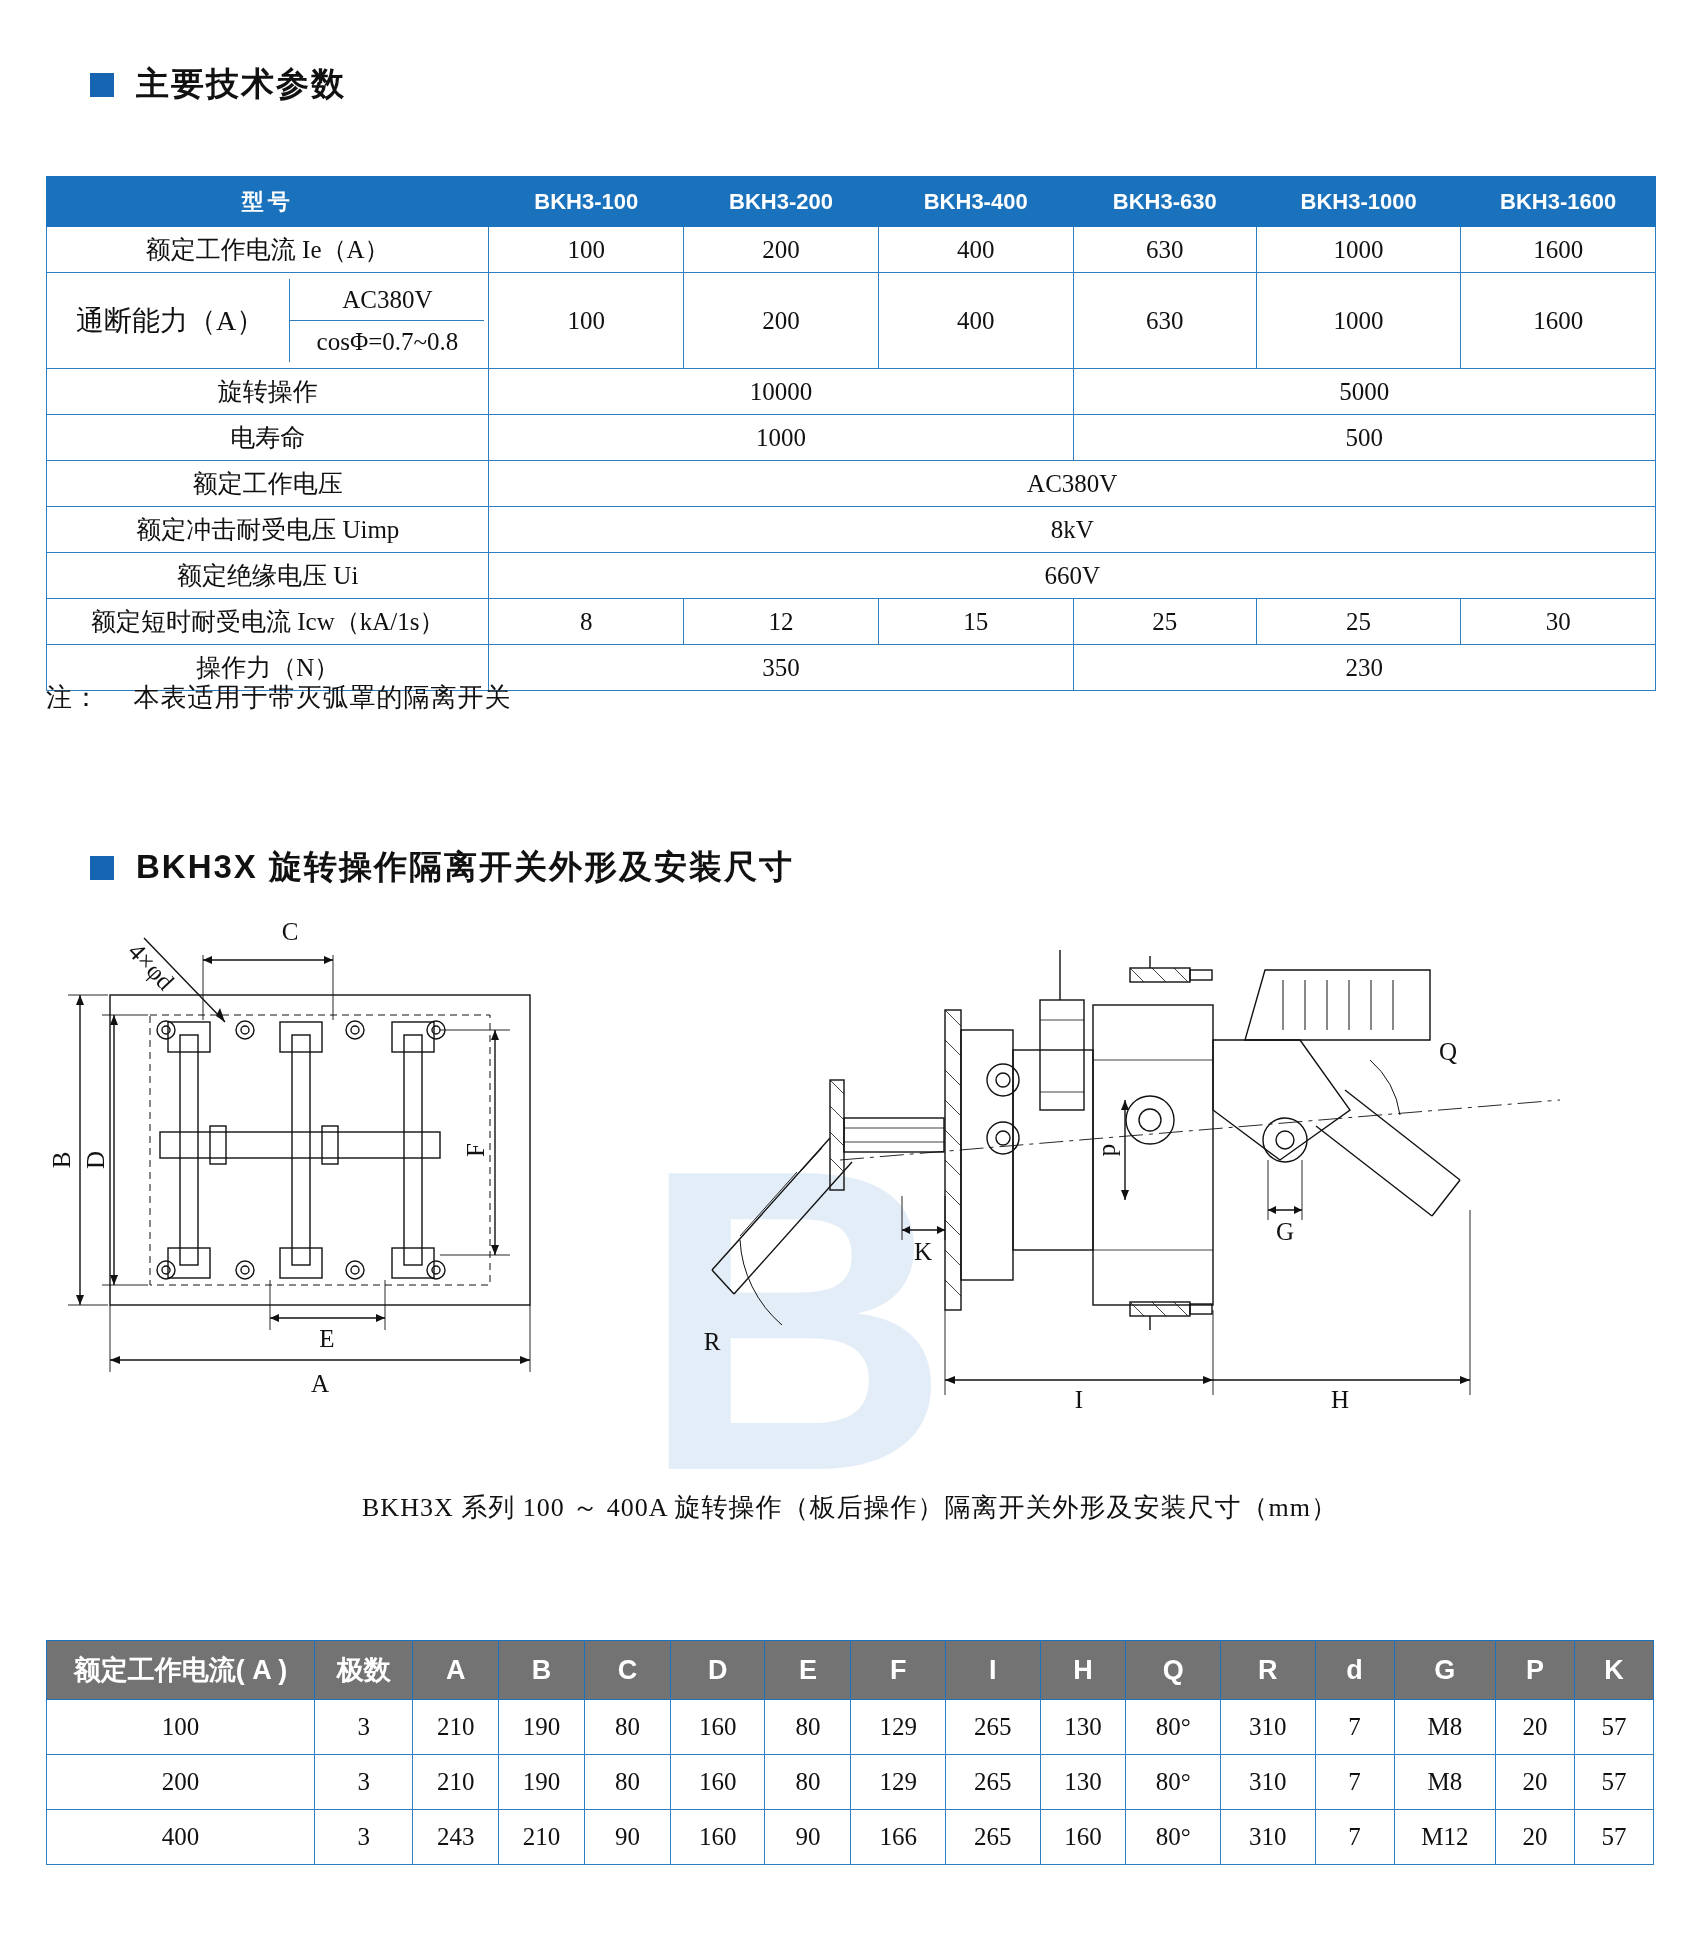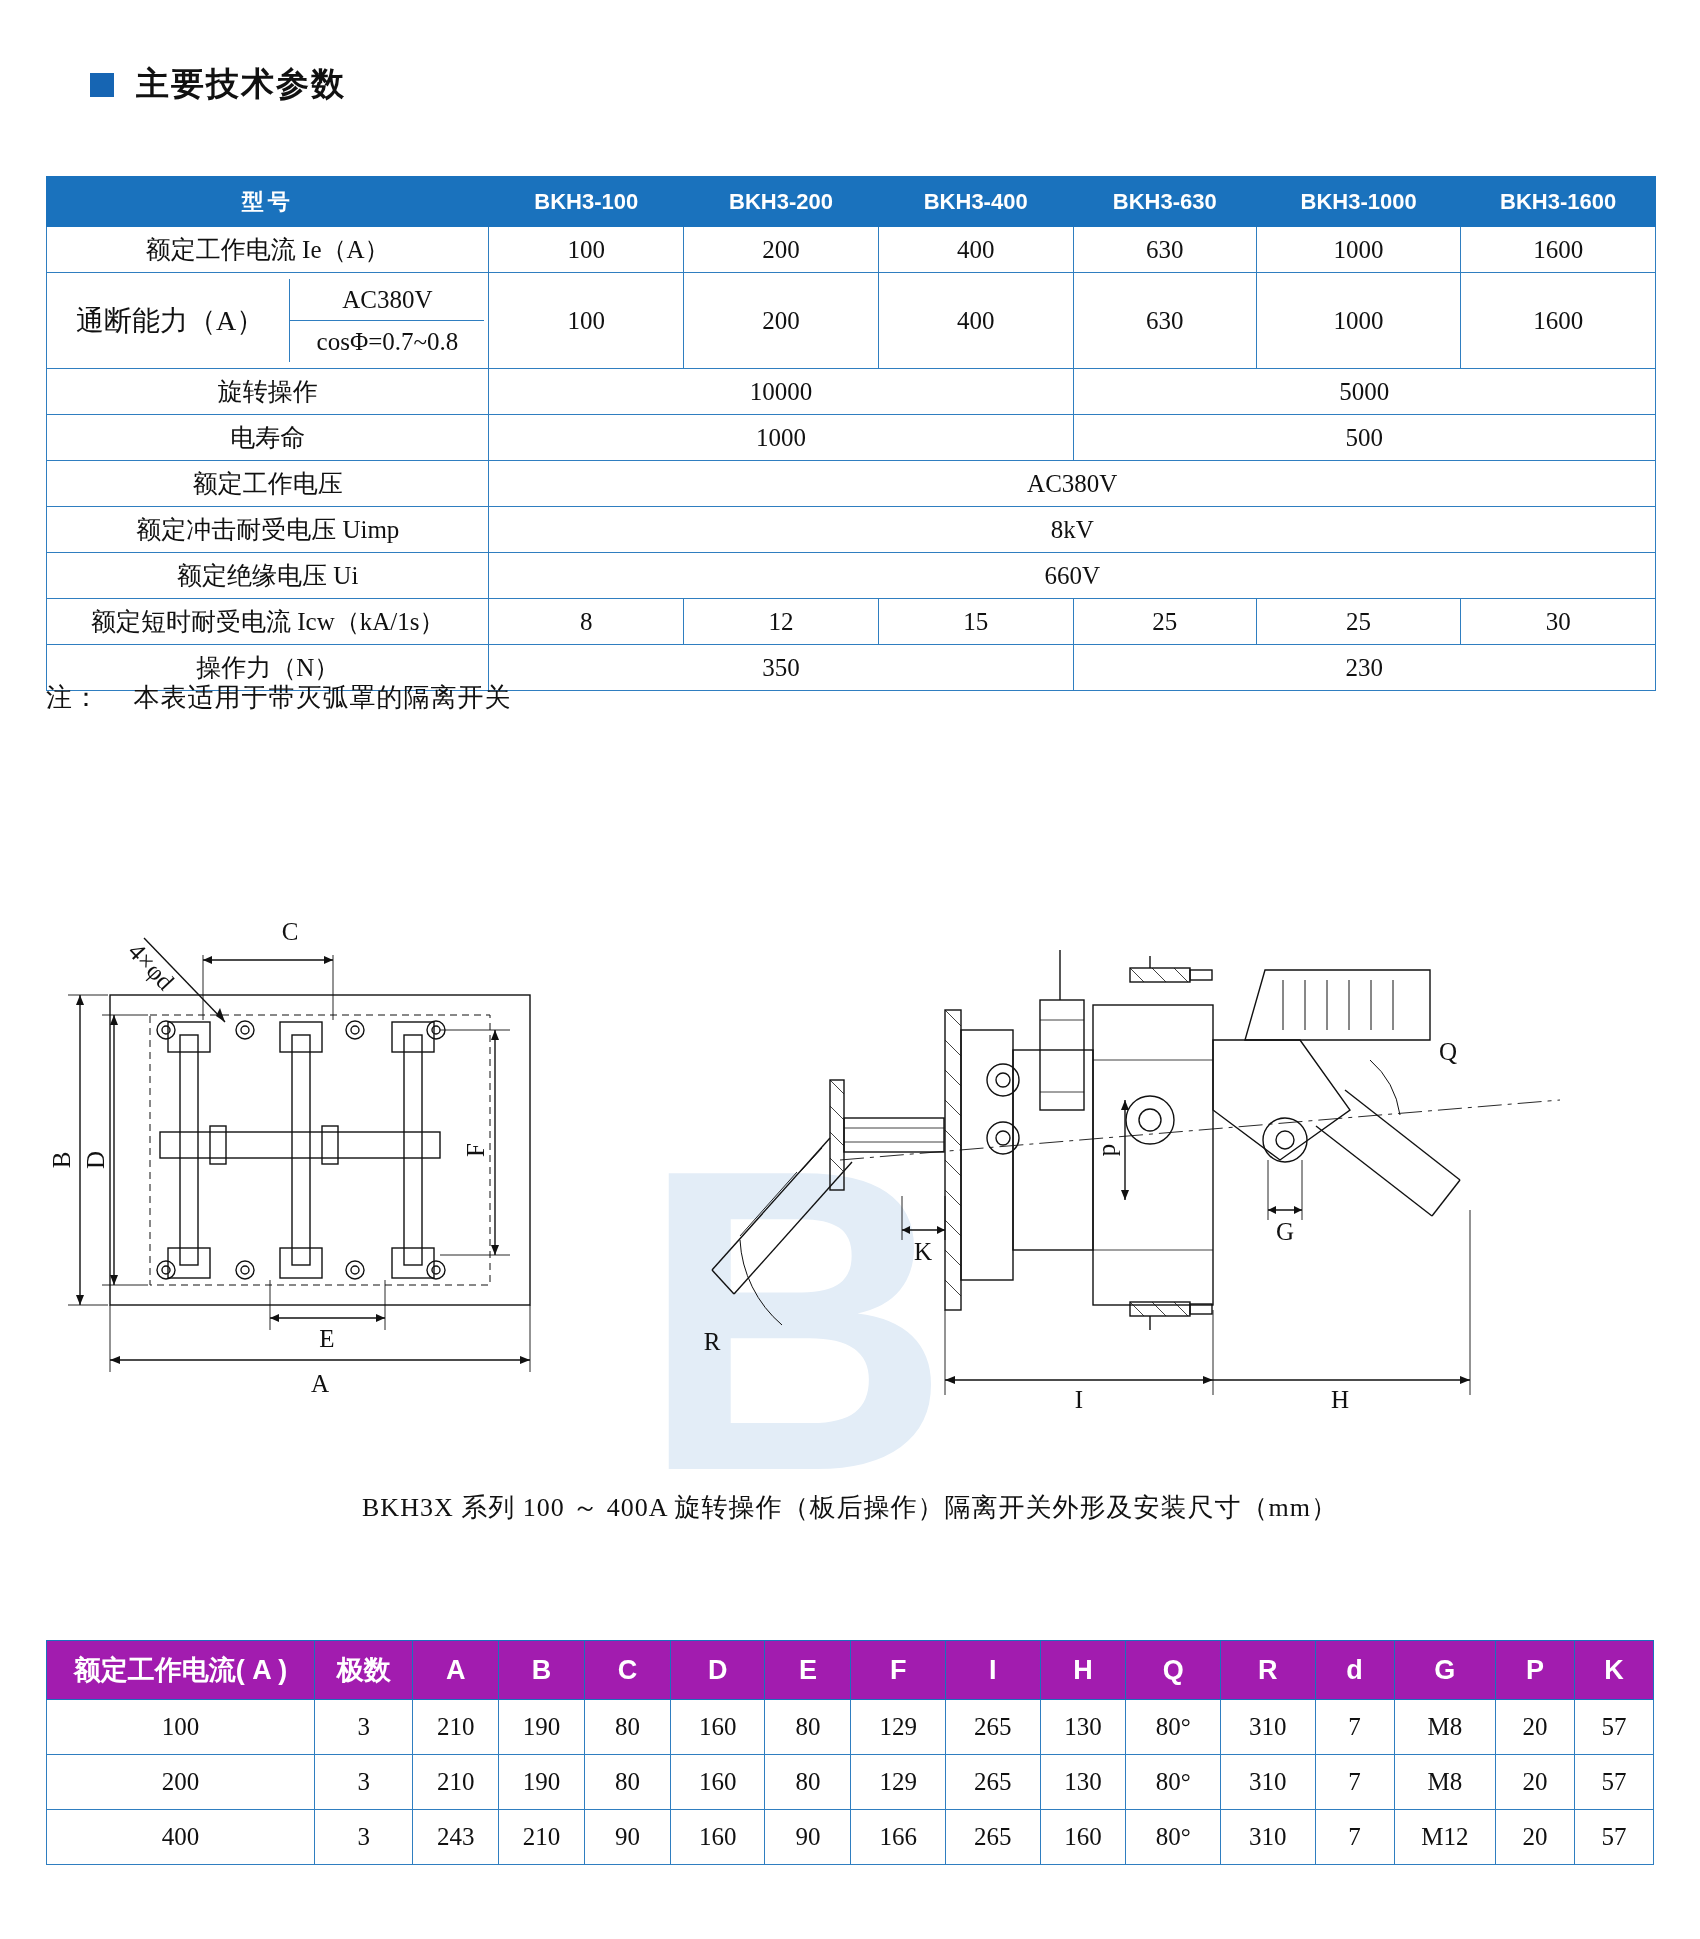--- a/index.html
+++ b/index.html
@@ -172,21 +172,21 @@
     width: 1608px;
     z-index: 3;
   }
   table.dim {
     border-collapse: collapse;
     width: 100%;
     table-layout: fixed;
     background: #fff;
   }
   table.dim th {
-    background: #a21caf;
+    background: #737373;
     color: #fff;
     font-family: "Liberation Sans", sans-serif;
     font-weight: bold;
     font-size: 27px;
     border: 1.5px solid #1a72bd;
     height: 56px;
     text-align: center;
   }
   table.dim td {
     border: 1.5px solid #2f7ec0;
@@ -304,20 +304,24 @@
         </tr>
       </tbody>
     </table>
   </div>
 
   <div class="note">
     <span class="note-label">注：</span>
     <span>本表适用于带灭弧罩的隔离开关</span>
   </div>
 
+  <div class="section-head" id="head-dims">
+    <span class="bullet"></span>
+    <span class="title">BKH3X 旋转操作隔离开关外形及安装尺寸</span>
+  </div>
 
   <div class="drawing">
     <svg width="1620" height="560" viewBox="0 0 1620 560">
       <g fill="none" stroke="#111" stroke-width="1.4">
 
         <rect x="70" y="85" width="420" height="310"></rect>
 
         <rect x="110" y="105" width="340" height="270" stroke-dasharray="7 5" stroke-width="1"></rect>
 
         <g stroke-width="1.4">

